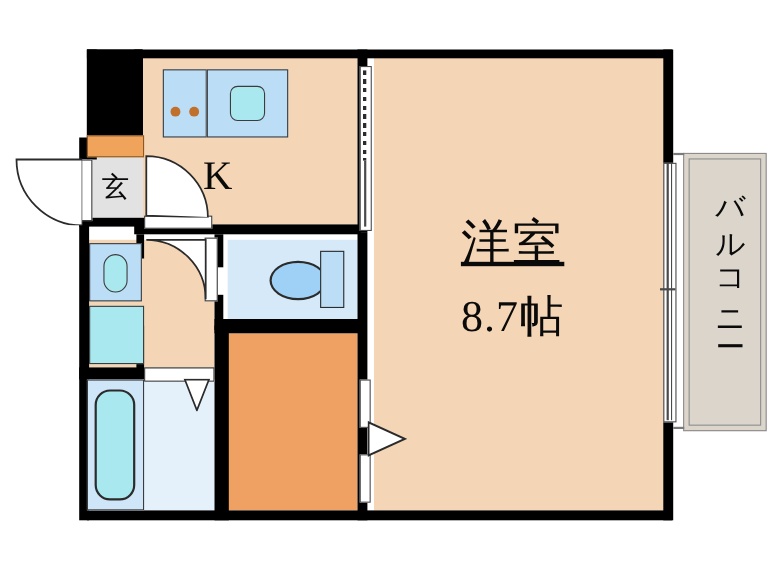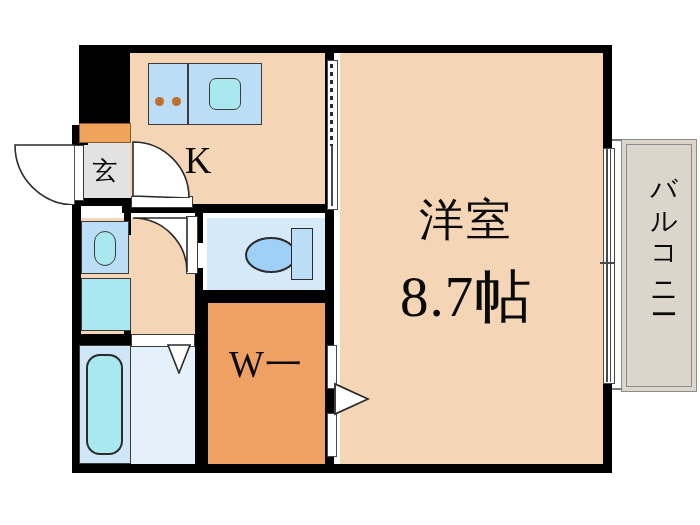--- a/index.html
+++ b/index.html
@@ -107,22 +107,22 @@
   }
 
   
   .lbl {
     position: absolute;
     color: #0a0a0a;
     white-space: pre;
     line-height: 1;
     text-align: center;
   }
-  .lbl-main-name { font-size: 45px; letter-spacing: 2px; }
-  .lbl-main-size { font-size: 57px; letter-spacing: 1px; }
+  .lbl-main-name { font-size: 45px; letter-spacing: 2px; text-decoration: underline; }
+  .lbl-main-size { font-size: 40px; letter-spacing: 1px; }
   .lbl-k   { font-size: 37px; font-weight: 400; }
   .lbl-gen { font-size: 25px; }
   .lbl-wcl { font-size: 37px; letter-spacing: 1px; }
   .lbl-balcony {
     font-size: 27px;
     writing-mode: vertical-rl;
     text-orientation: upright;
     letter-spacing: 5px;
     line-height: 1;
   }
@@ -248,17 +248,17 @@
   <div class="win-line" style="left:600px; top:262px; width:14px; height:1.5px;"></div>
 
   <div class="lbl lbl-main-name" style="left:386px; top:198px; width:160px;">洋室</div>
 
   <div class="lbl lbl-main-size" style="left:376px; top:268px; width:180px;">8.7帖</div>
 
   <div class="lbl lbl-k" style="left:173px; top:142px; width:50px;">K</div>
 
   <div class="lbl lbl-gen" style="left:83px; top:158px; width:44px;">玄</div>
 
-  <div class="lbl lbl-wcl" style="left:211px; top:340px; width:110px; line-height:1.35;"><div>W一</div></div>
+  <div class="lbl lbl-wcl" style="left:211px; top:340px; width:110px; line-height:1.35;"></div>
 
   <div class="lbl lbl-balcony" style="left:641px; top:158px; width:36px;">バルコニー</div>
 
 </div>
 
 </body></html>

